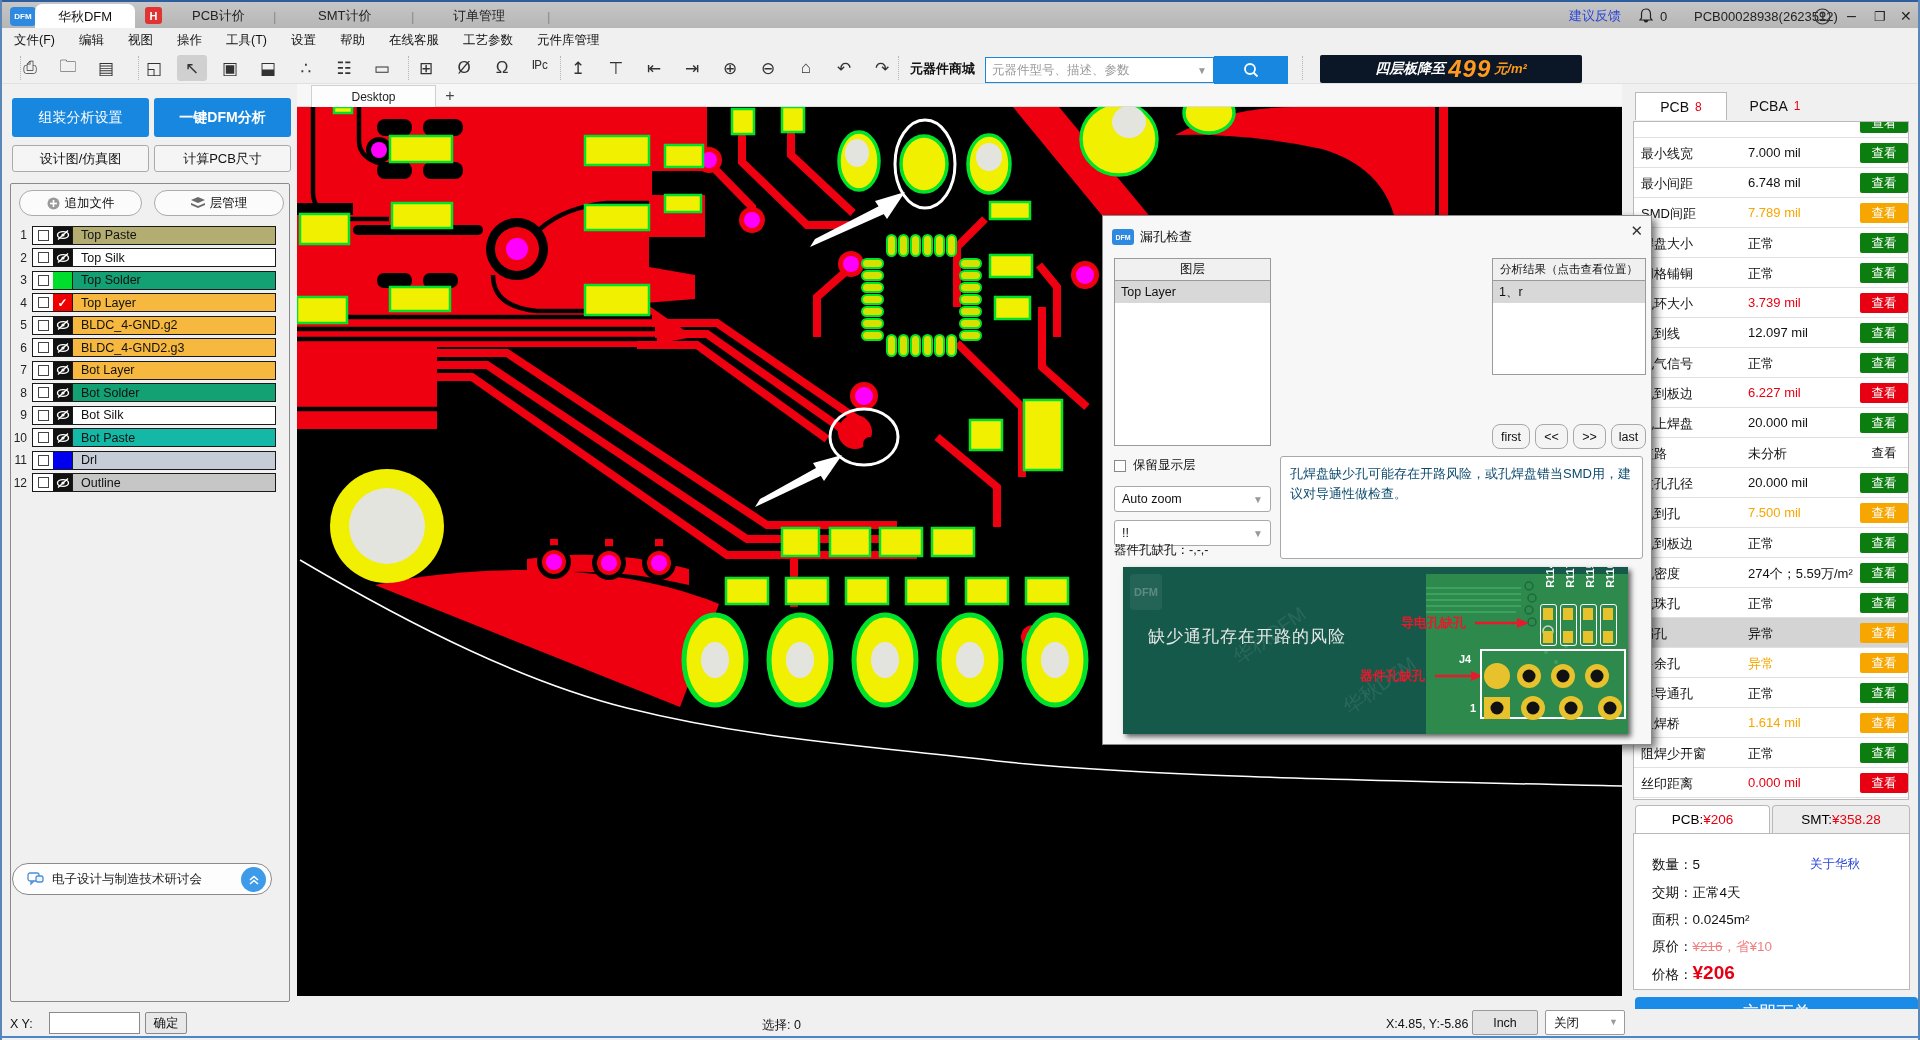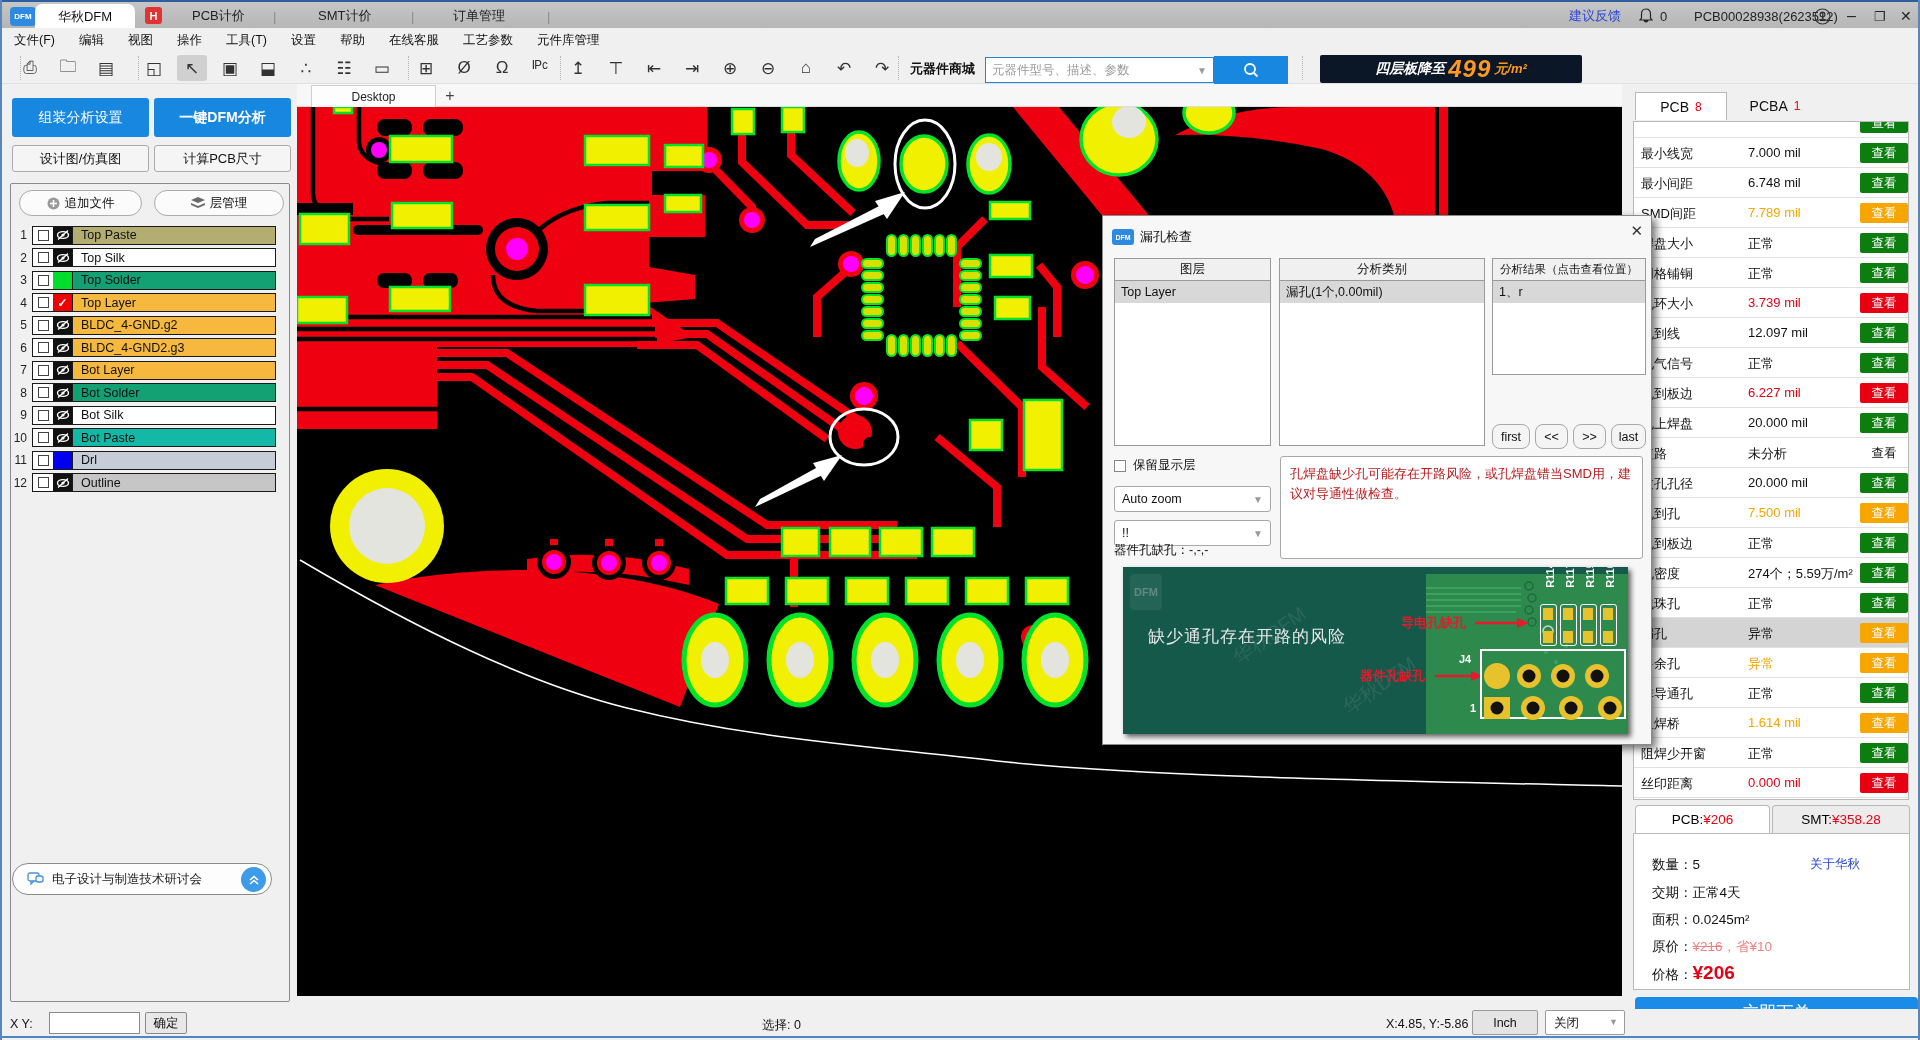--- a/index.html
+++ b/index.html
@@ -74,21 +74,21 @@
   .dclose { position:absolute; right:8px; top:6px; font-size:15px; color:#333; }
   .dcol { position:absolute; background:#fff; border:1px solid #9a9a9a; }
   .dhead { height:22px; background:#f0f0f0; border-bottom:1px solid #9a9a9a; display:flex; align-items:center; justify-content:center; font-size:12.5px; color:#111; }
   .ditem { height:22px; background:#d8d8d8; display:flex; align-items:center; padding-left:6px; font-size:12.5px; color:#111; }
   .dnavbtn { position:absolute; top:208px; height:25px; border:1px solid #a8a8a8; border-radius:8px; background:#f4f4f4; display:flex; align-items:center; justify-content:center; font-size:12.5px; color:#111; }
   .dcheck { position:absolute; left:11px; top:241px; display:flex; align-items:center; gap:7px; font-size:12.5px; color:#111; }
   .dcheck .box { width:12px; height:12px; border:1px solid #888; background:#fff; }
   .ddrop { position:absolute; left:11px; width:157px; height:26px; border:1px solid #a8a8a8; border-radius:3px; background:#fff; display:flex; align-items:center; padding:0 7px; font-size:12.5px; color:#111; justify-content:space-between; }
   .ddrop .ar { color:#999; font-size:10px; }
   .drules { position:absolute; left:11px; top:326px; font-size:12.5px; color:#111; }
-  .ddesc { position:absolute; left:177px; top:240px; width:363px; height:103px; background:#fff; border:1px solid #a8a8a8; border-radius:3px; padding:7px 9px; font-size:13px; color:#b91c1c; line-height:1.55; }
+  .ddesc { position:absolute; left:177px; top:240px; width:363px; height:103px; background:#fff; border:1px solid #a8a8a8; border-radius:3px; padding:7px 9px; font-size:13px; color:#0c4a6e; line-height:1.55; }
   .dimg { position:absolute; left:20px; top:351px; width:505px; height:167px; background:#14594a; box-shadow:3px 3px 5px rgba(0,0,0,0.6); overflow:hidden; }
   .dimg .wmbox { position:absolute; left:7px; top:7px; width:32px; height:36px; background:rgba(255,255,255,0.07); border-radius:4px; color:rgba(255,255,255,0.25); font-weight:bold; font-size:11px; display:flex; align-items:center; justify-content:center; }
   .dimg .msg { position:absolute; left:25px; top:58px; font-size:17px; color:#e8e8e8; letter-spacing:1px; }
   .dimg .wm { position:absolute; color:rgba(255,255,255,0.09); font-size:20px; transform:rotate(-35deg); }
   .bright { position:absolute; left:303px; top:7px; width:202px; height:160px; background:#2e8a4c; }
   .rlbl { position:absolute; top:2px; color:#fff; font-size:11px; font-weight:bold; transform:rotate(-90deg); transform-origin:center; }
   .resistor { position:absolute; top:37px; width:17px; height:42px; border:1.5px solid #fff; border-radius:3px; }
   .resistor i { position:absolute; left:2px; width:10px; height:12px; background:#e8c22d; display:block; }
   .redlbl { position:absolute; color:#e8192c; font-size:13px; font-weight:bold; }
   .connbox { position:absolute; left:54px; top:82px; width:146px; height:70px; border:2px solid #fff; }
@@ -765,24 +765,20 @@
 <div class="dialog">
   <div class="dtitle">
     <div class="dlogo">DFM</div>
     <span>漏孔检查</span>
   </div>
   <div class="dclose">✕</div>
 
   <div class="dcol" style="left:11px; top:42px; width:157px; height:188px;">
     <div class="dhead">图层</div>
     <div class="ditem">Top Layer</div>
-  </div>
-  <div class="dcol" style="left:176px; top:42px; width:206px; height:188px;">
-    <div class="dhead">分析类别</div>
-    <div class="ditem">漏孔(1个,0.00mil)</div>
   </div>
   <div class="dcol" style="left:389px; top:42px; width:154px; height:117px;">
     <div class="dhead" style="font-size:11.5px;">分析结果（点击查看位置）</div>
     <div class="ditem">1、r</div>
   </div>
   <div class="dnavbtn" style="left:389px; width:38px;">first</div>
   <div class="dnavbtn" style="left:432px; width:33px;">&lt;&lt;</div>
   <div class="dnavbtn" style="left:470px; width:33px;">&gt;&gt;</div>
   <div class="dnavbtn" style="left:508px; width:35px;">last</div>
 

